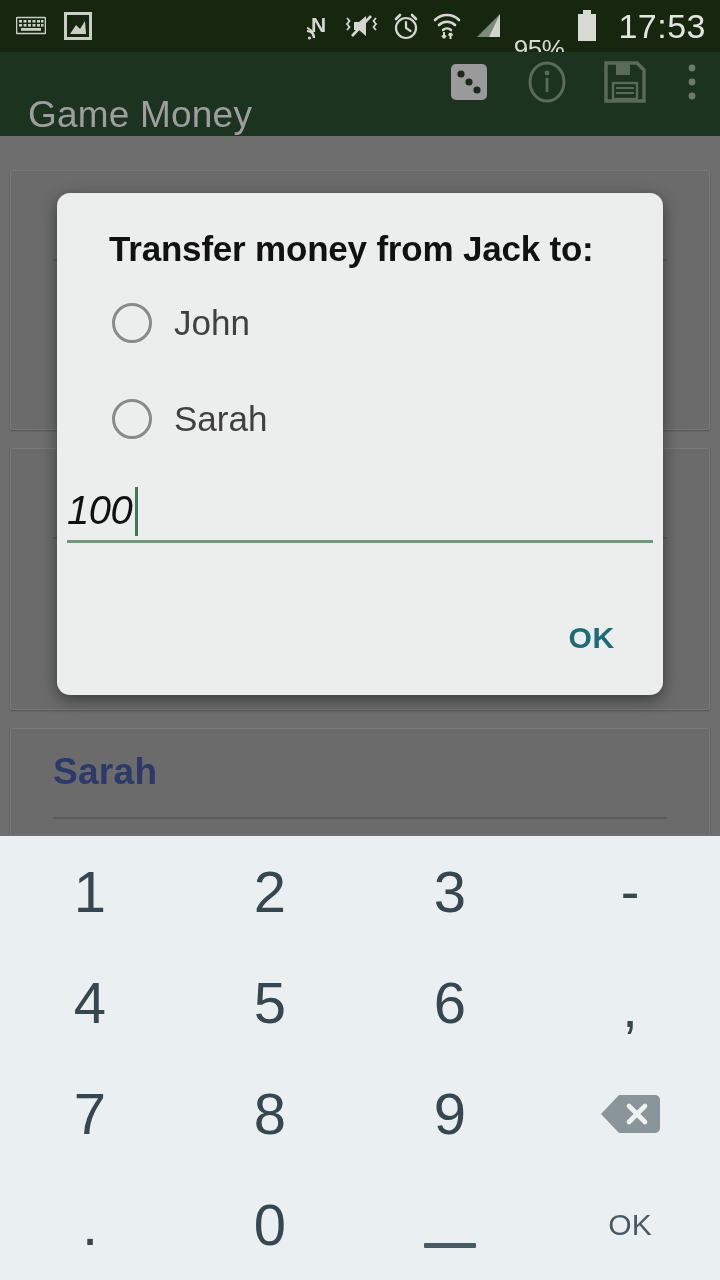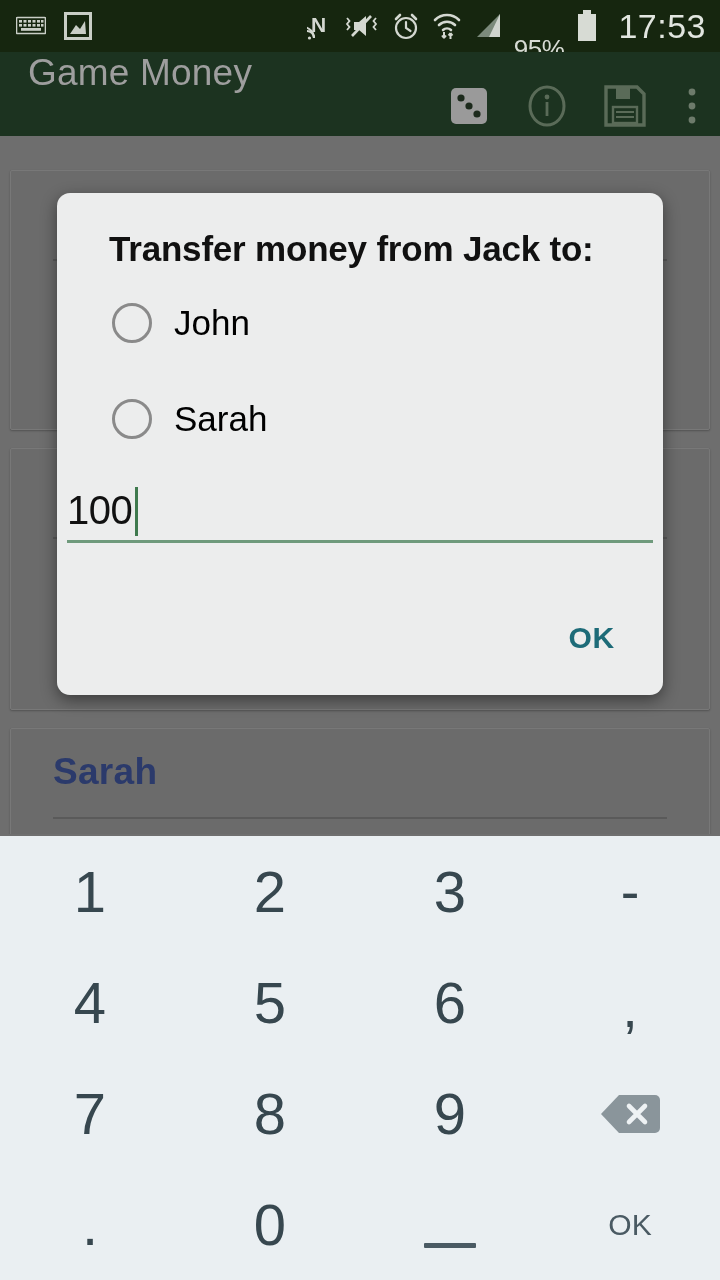--- a/index.html
+++ b/index.html
@@ -30,21 +30,21 @@
     font-size: 34px; color: #e2e6e0; letter-spacing: .5px;
     margin-left: 8px;
     font-family: "Liberation Sans", sans-serif;
   }
 
   
   #app-bar {
     position: absolute; top: 52px; left: 0;
     width: 720px; height: 84px;
     background: #1c3320;
-    display: flex; align-items: flex-start;
+    display: flex; align-items: flex-end;
   }
   #app-title {
     margin-left: 28px;
     font-size: 37px;
     color: #9e9e9e;
     font-weight: normal;
     letter-spacing: .2px;
   }
   .bar-actions { margin-left: auto; display: flex; align-items: center; }
   .bar-btn {
@@ -106,32 +106,33 @@
   }
   .radio-circle {
     width: 40px; height: 40px;
     border: 3px solid #8a8a8a;
     border-radius: 50%;
     background: transparent;
     flex: none;
   }
   .radio-label {
     margin-left: 22px;
-    font-size: 35px; color: #000000;
+    font-size: 35px; color: #404040;
     white-space: nowrap;
   }
   #amount-field {
     position: absolute;
     left: 10px; top: 278px;
     width: 586px; height: 68px;
   }
   #amount-value {
     position: absolute; left: 0; bottom: 6px;
     font-size: 40px; color: #111;
     letter-spacing: -.5px;
+    font-style: italic;
   }
   #amount-caret {
     position: absolute;
     left: 68px; bottom: 3px;
     width: 3px; height: 49px;
     background: #3f7a4e;
   }
   #amount-underline {
     position: absolute;
     left: 10px; top: 347px;

